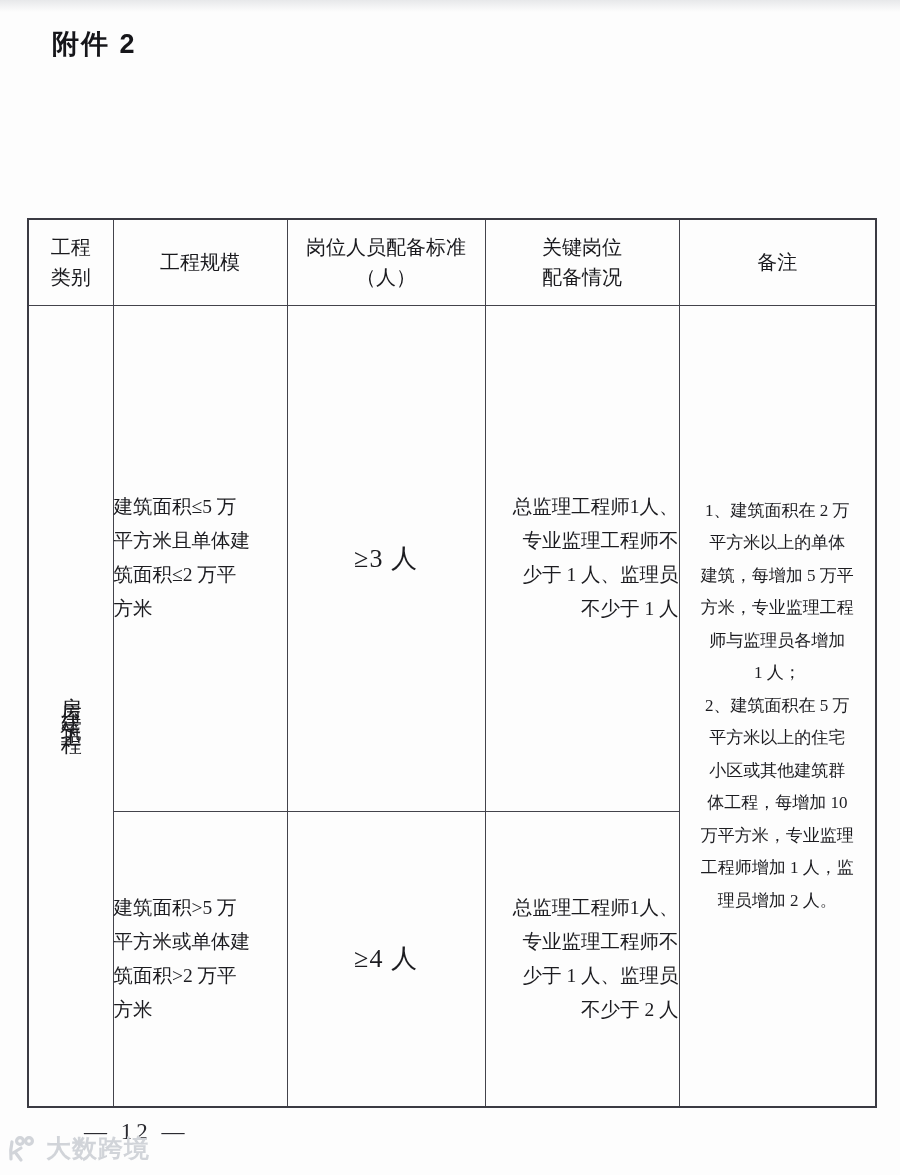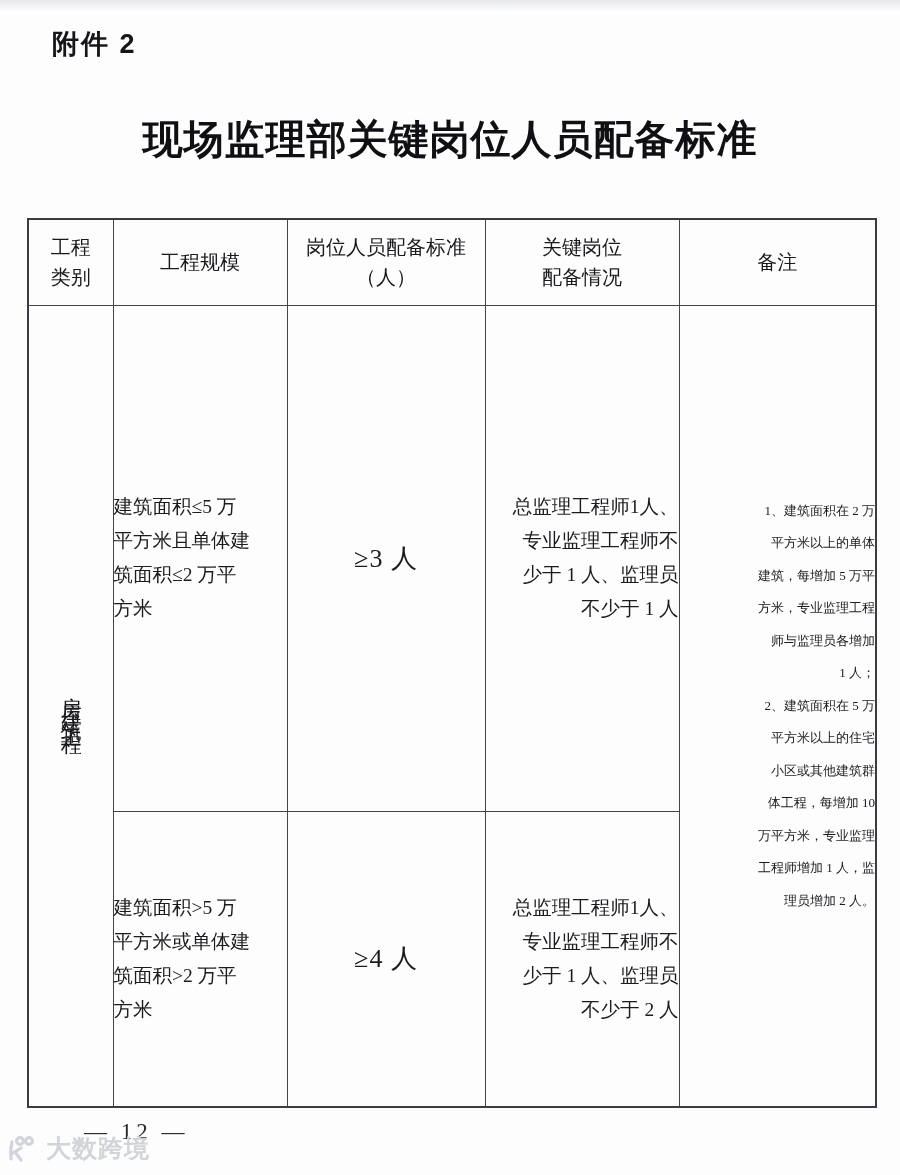--- a/index.html
+++ b/index.html
@@ -53,22 +53,22 @@
   }
   .std{
     text-align:center;
     font-size:26px;letter-spacing:1px;
   }
   .keypos{
     text-align:right;padding-left:9px;padding-right:3px;
     font-size:19.5px;line-height:34px;
   }
   .remarks{
-    text-align:right;padding-left:10px;padding-right:4px;
-    font-size:13px;line-height:32.5px;
+    text-align:center;padding-left:10px;padding-right:4px;
+    font-size:17px;line-height:32.5px;
   }
   .cat-cell{text-align:center;}
   .vert{
     display:inline-block;
     writing-mode:vertical-rl;
     text-orientation:upright;
     font-size:21px;letter-spacing:8px;line-height:1.2;
     color:#1a1a1e;
   }
   .footer{
@@ -87,21 +87,20 @@
 </style>
 </head>
 <body>
 
 <div class="page">
 
   <div class="edge-shade"></div>
 
   <div class="attachment">附件 2</div>
 
-  <h1 class="title">现场监理部关键岗位人员配备标准</h1>
 
   <table class="grid">
     <colgroup>
       <col style="width:85px">
       <col style="width:174px">
       <col style="width:198px">
       <col style="width:194px">
       <col style="width:197px">
     </colgroup>
     <tbody>

